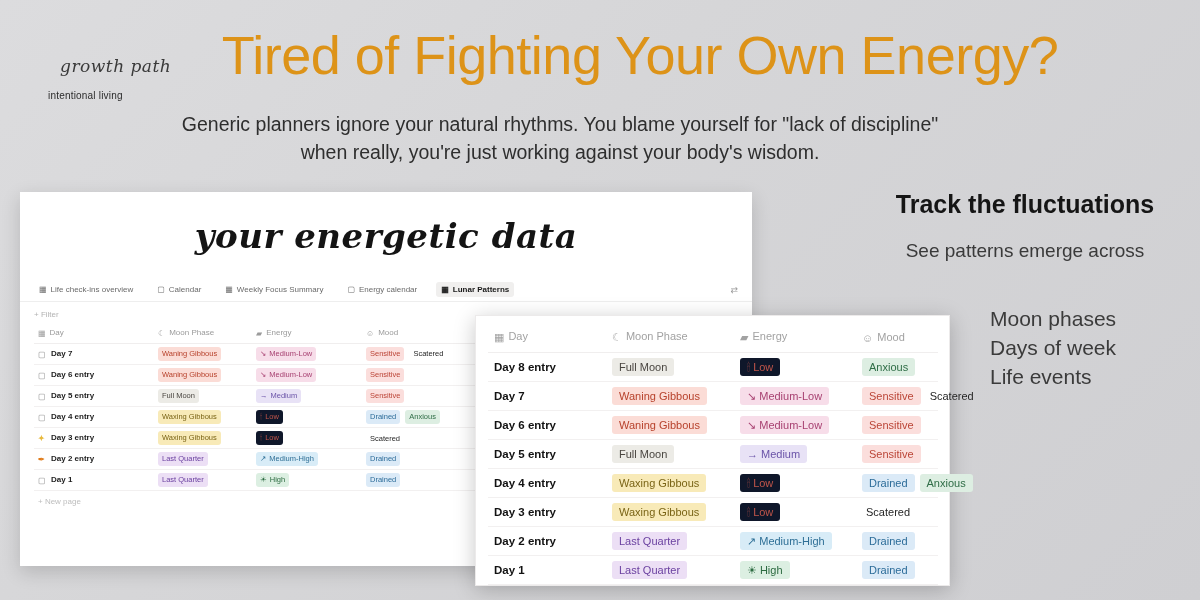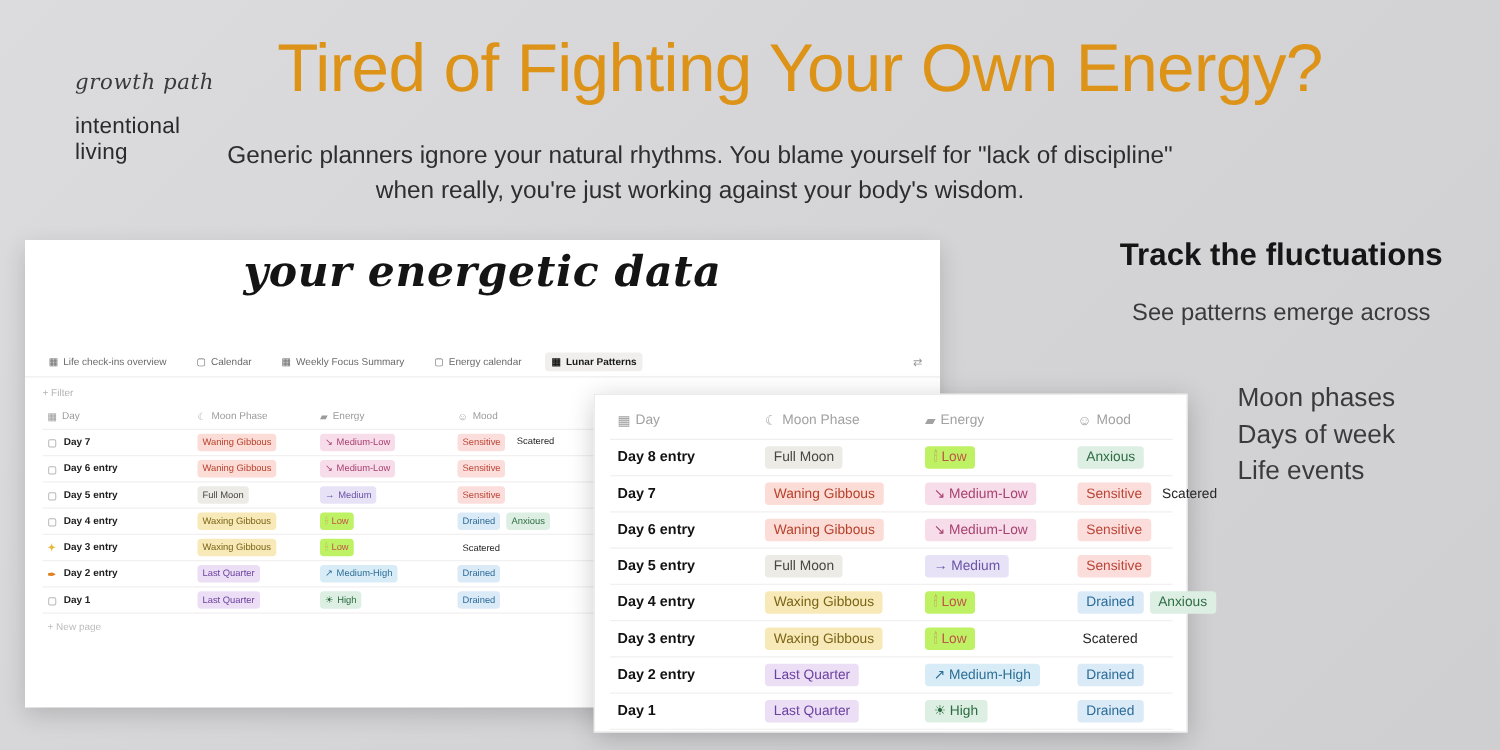--- a/index.html
+++ b/index.html
@@ -14,23 +14,23 @@
   
   #logo { position: absolute; left: 16px; top: 8px; width: 170px; height: 140px; }
   #logo svg { position: absolute; left: 0; top: 0; }
   .logo-script {
     position: absolute; left: 44px; top: 48px;
     font-family: "DejaVu Serif", serif;
     font-style: italic; font-size: 17px; color: #3a3a3a;
     letter-spacing: 0.5px;
   }
   .logo-sub {
-    position: absolute; left: 44px; top: 82px;
+    position: absolute; left: 32px; top: 82px;
     font-family: "Liberation Sans", sans-serif;
-    font-size: 18px; color: #2b2b2b; letter-spacing: .2px;
+    font-size: 10px; color: #2b2b2b; letter-spacing: .2px;
   }
 
   
   #headline {
     position: absolute; left: 180px; top: 24px; width: 920px;
     text-align: center;
     font-size: 54px; font-weight: 400;
     color: #dd9318;
     letter-spacing: -0.5px;
     white-space: nowrap;
@@ -66,21 +66,21 @@
     box-shadow: 0 6px 18px rgba(0,0,0,0.16);
   }
   #front-panel {
     left: 475px; top: 315px; width: 475px; height: 271px;
     box-shadow: 0 4px 20px rgba(0,0,0,0.22);
     border: 1px solid #eceaea;
   }
 
   
   .cover-title {
-    text-align: center; padding-top: 6px;
+    text-align: center; padding-top: 24px;
     font-family: "DejaVu Serif", serif;
     font-style: italic; font-weight: bold;
     font-size: 34px; color: #141414;
     letter-spacing: 0.5px;
   }
 
   .tabbar {
     position: absolute; left: 0; top: 86px; width: 100%;
     height: 24px; display: flex; align-items: center;
     padding: 0 14px; gap: 14px;
@@ -133,21 +133,21 @@
 
   .tag { display: inline-block; line-height: 1.35; }
   .tag + .tag, .tag + .plain, .plain + .tag { margin-left: 5px; }
 
   
   .t-fullmoon    { background: #ecebe6; color: #4a4641; }
   .t-waninggib   { background: #fbdcd6; color: #b7412b; }
   .t-waxinggib   { background: #f8eab8; color: #7a6416; }
   .t-lastquarter { background: #ecdff5; color: #6b41a0; }
 
-  .t-low         { background: #bef264; color: #c0554a; }
+  .t-low         { background: #0f172a; color: #c0554a; }
   .t-medlow      { background: #f7dde9; color: #a84272; }
   .t-medium      { background: #e8e2f6; color: #6a53a8; }
   .t-medhigh     { background: #d8ecf7; color: #2e6f96; }
   .t-high        { background: #dcefe2; color: #2c6b41; }
 
   .t-sensitive   { background: #fbdedc; color: #bb4537; }
   .t-drained     { background: #dbeaf7; color: #2c6c99; }
   .t-anxious     { background: #ddeee2; color: #2f6d46; }
   .t-scatered    { background: transparent; color: #262626; }
 

